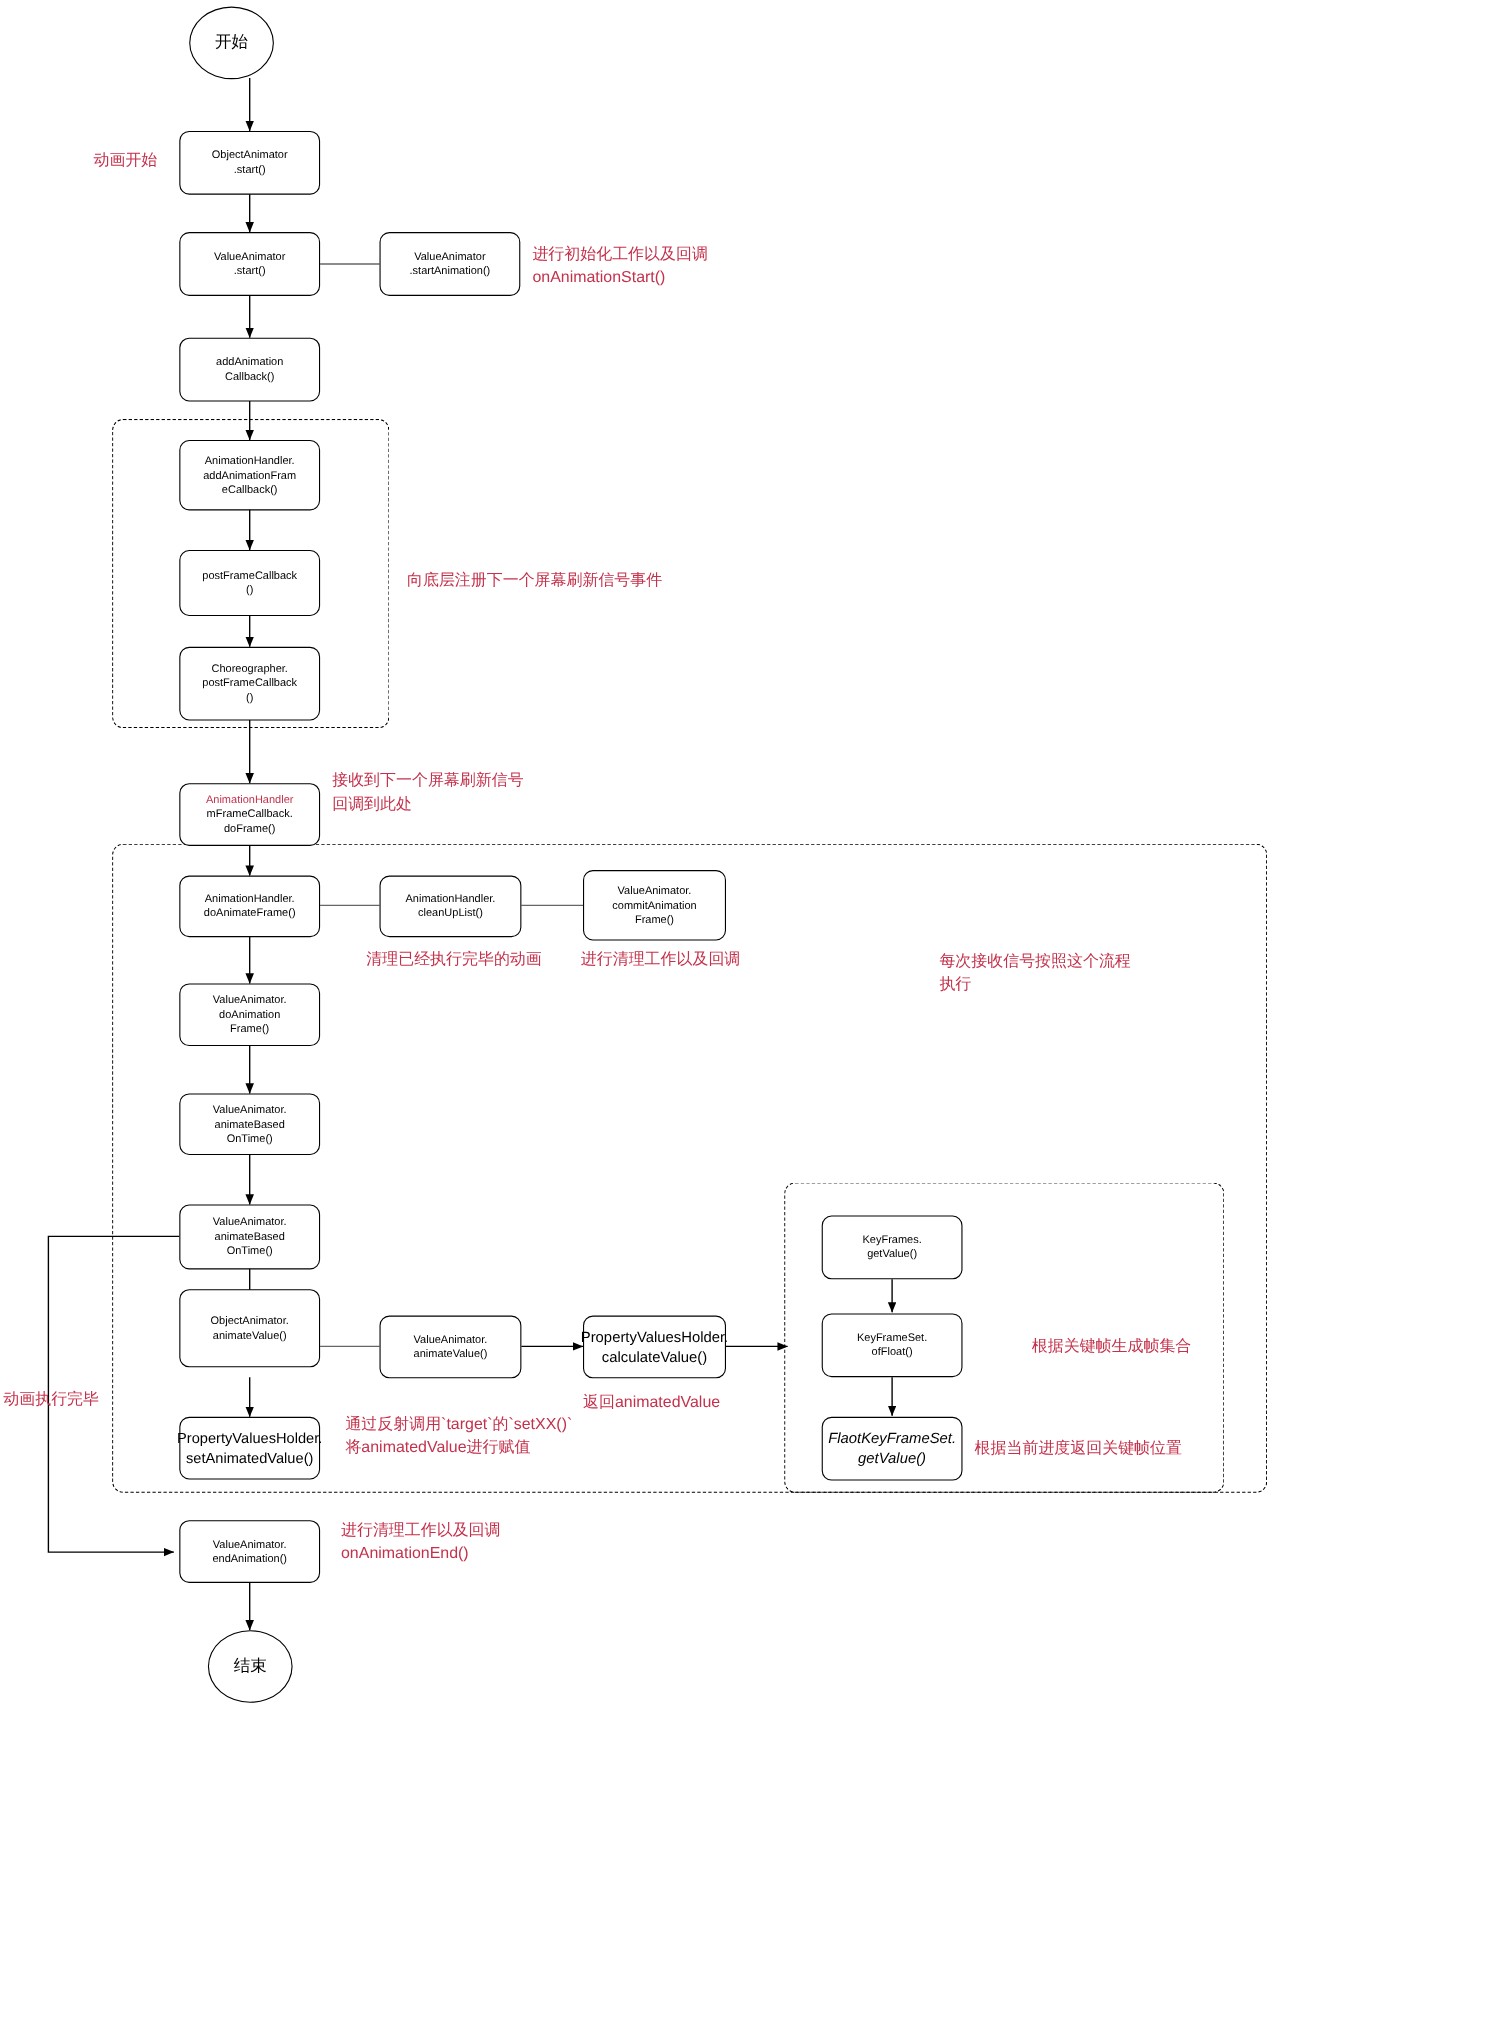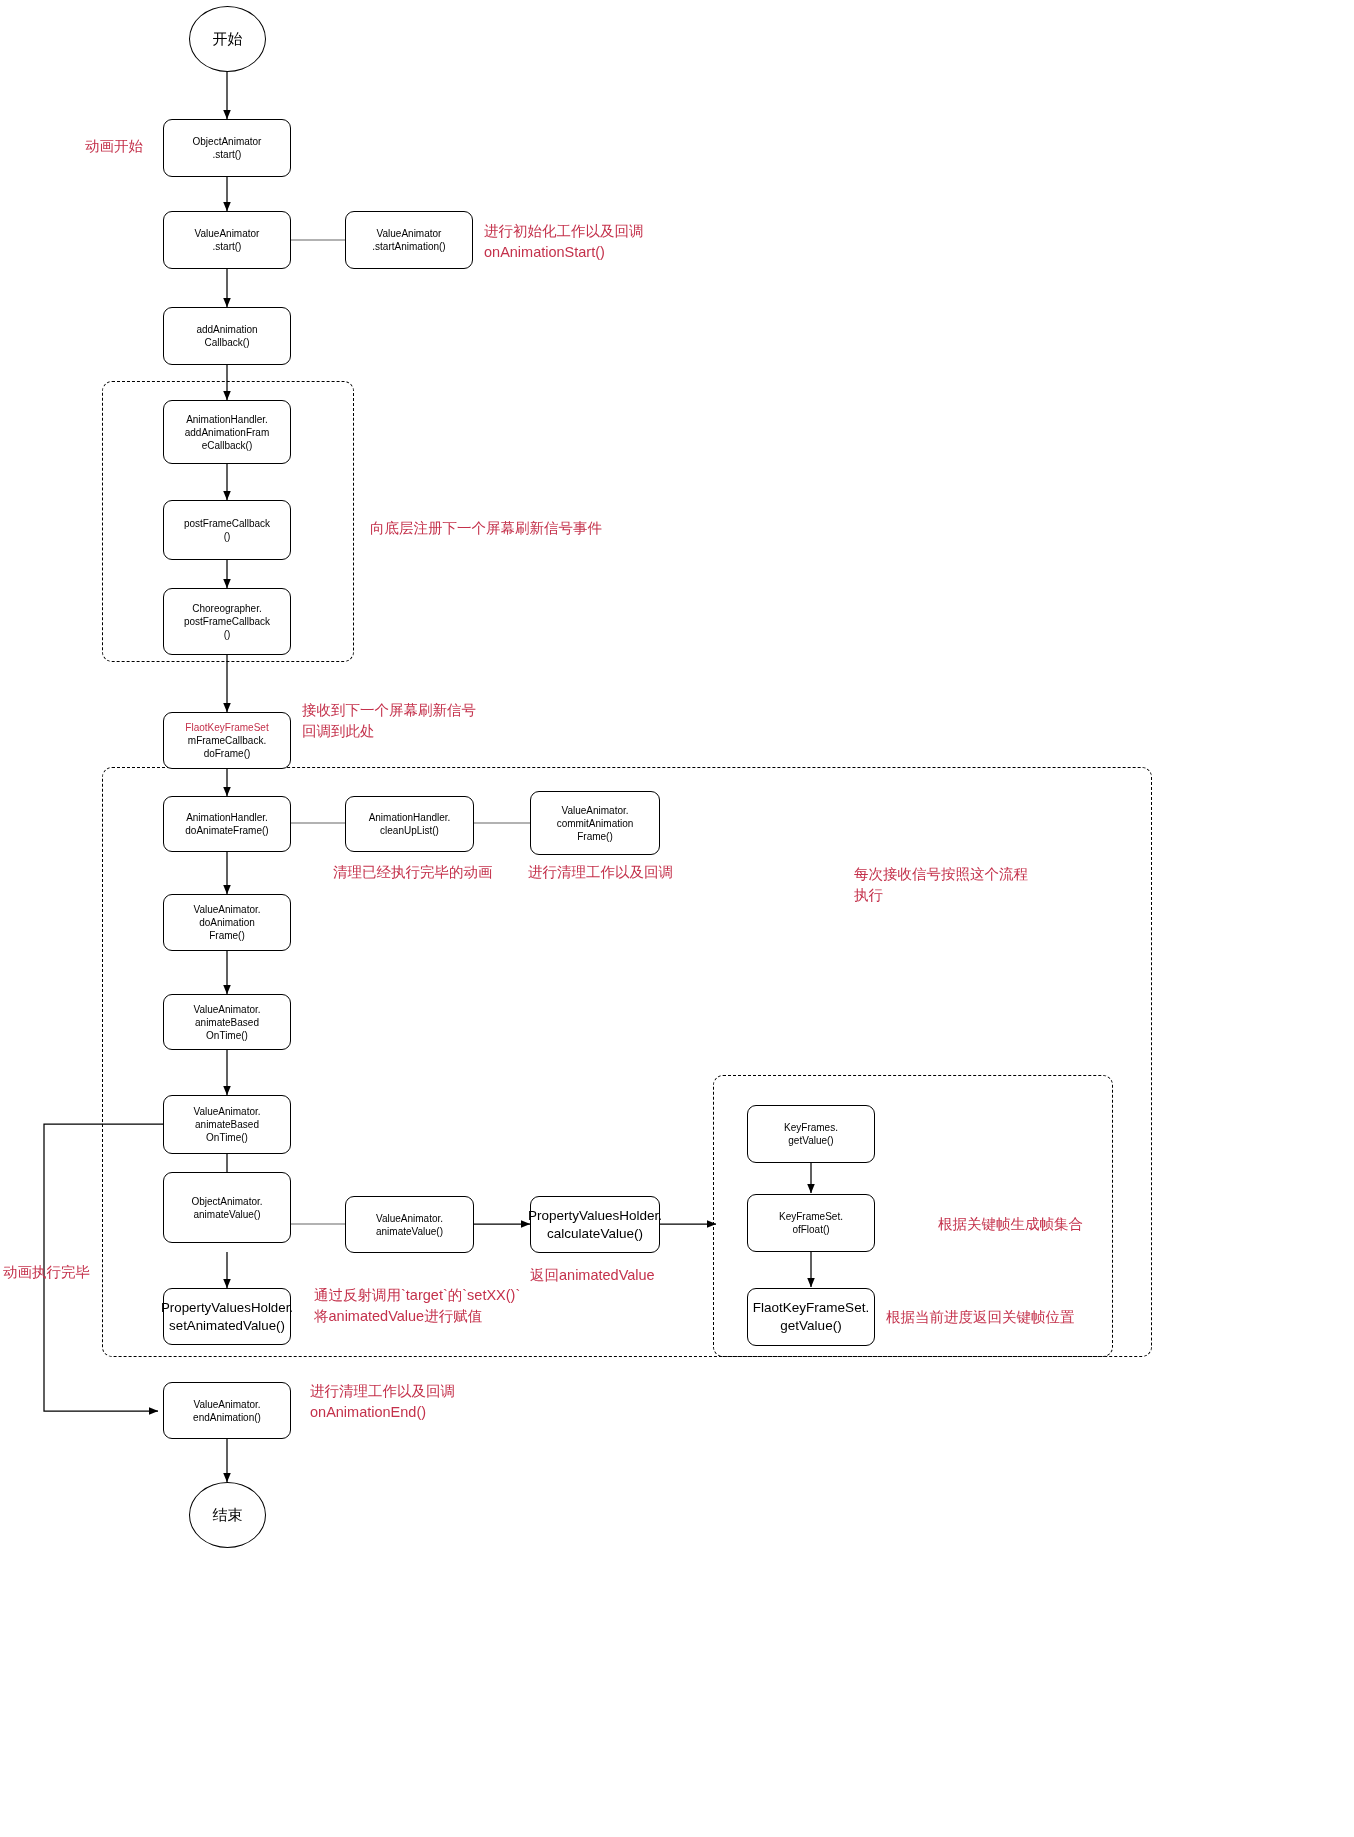--- a/index.html
+++ b/index.html
@@ -112,21 +112,21 @@
       <path d="M291,823 L345,823"></path>
       <path d="M474,823 L530,823"></path>
       <path d="M291,1224 L345,1224"></path>
     </g>
 
     <g stroke="#000000" stroke-width="1.25" fill="none">
       <path d="M163,1124 L44,1124 L44,1411 L158,1411" marker-end="url(#ah)"></path>
     </g>
   </svg>
 
-  <div class="node terminator" style="left:189px; top:6px; width:77px; height:66px;">开始</div>
+  <div class="node terminator" style="left:172px; top:6px; width:77px; height:66px;">开始</div>
 
   <div class="node" style="left:163px; top:119px; width:128px; height:58px;">ObjectAnimator
 .start()</div>
 
   <div class="node" style="left:163px; top:211px; width:128px; height:58px;">ValueAnimator
 .start()</div>
 
   <div class="node" style="left:345px; top:211px; width:128px; height:58px;">ValueAnimator
 .startAnimation()</div>
 
@@ -138,21 +138,21 @@
 eCallback()</div>
 
   <div class="node" style="left:163px; top:500px; width:128px; height:60px;">postFrameCallback
 ()</div>
 
   <div class="node" style="left:163px; top:588px; width:128px; height:67px;">Choreographer.
 postFrameCallback
 ()</div>
 
   <div class="node" style="left:163px; top:712px; width:128px; height:57px; flex-direction:column; justify-content:center;">
-    <span class="hl">FlaotKeyFrameSet</span>
+    <span class="hl">AnimationHandler</span>
     <span>mFrameCallback.
 doFrame()</span>
   </div>
 
   <div class="node" style="left:163px; top:796px; width:128px; height:56px;">AnimationHandler.
 doAnimateFrame()</div>
 
   <div class="node" style="left:345px; top:796px; width:129px; height:56px;">AnimationHandler.
 cleanUpList()</div>
 
@@ -183,21 +183,21 @@
 
   <div class="node" style="left:163px; top:1288px; width:128px; height:57px; font-size:13.3px;">PropertyValuesHolder.
 setAnimatedValue()</div>
 
   <div class="node" style="left:747px; top:1105px; width:128px; height:58px;">KeyFrames.
 getValue()</div>
 
   <div class="node" style="left:747px; top:1194px; width:128px; height:58px;">KeyFrameSet.
 ofFloat()</div>
 
-  <div class="node" style="left:747px; top:1288px; width:128px; height:58px; font-size:13.5px;">FlaotKeyFrameSet.
+  <div class="node" style="left:747px; top:1288px; width:128px; height:58px; font-size:13.5px;font-style:italic;">FlaotKeyFrameSet.
 getValue()</div>
 
   <div class="node" style="left:163px; top:1382px; width:128px; height:57px;">ValueAnimator.
 endAnimation()</div>
 
   <div class="node terminator" style="left:189px; top:1482px; width:77px; height:66px;">结束</div>
 
   <div class="ann" style="left:85px; top:136px;">动画开始</div>
 
   <div class="ann" style="left:484px; top:221px;">进行初始化工作以及回调

